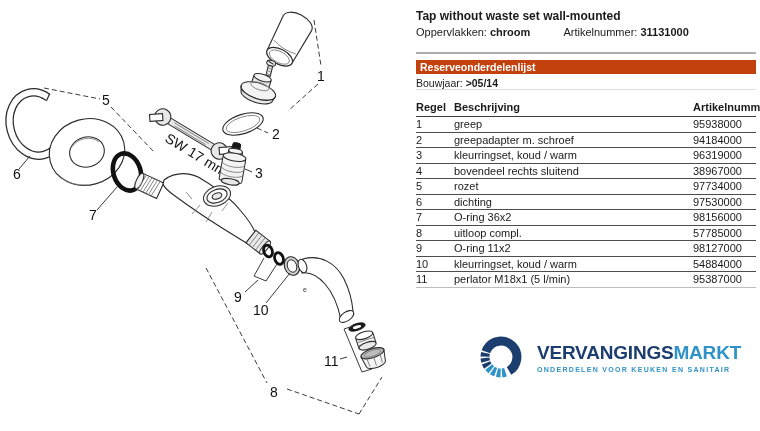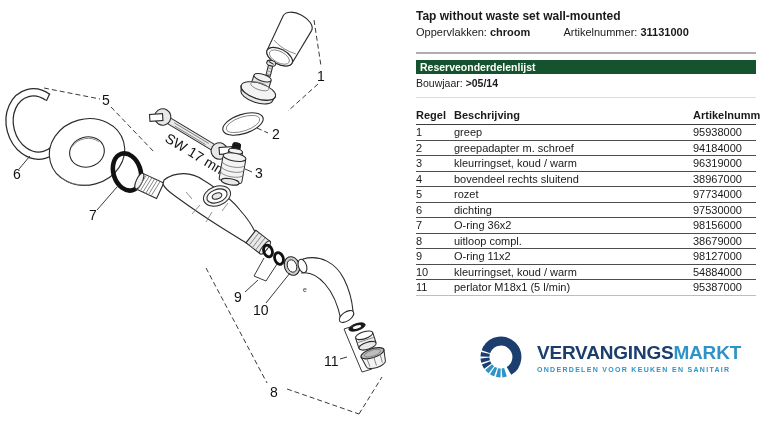--- a/index.html
+++ b/index.html
@@ -18,23 +18,23 @@
   .thin{stroke:#777;stroke-width:.8;fill:none;}
   .oring{stroke:#111;fill:none;}
   
   .panel{position:absolute;left:416px;top:10px;width:340px;}
   .p-name{font-size:12px;font-weight:bold;line-height:13px;}
   .p-sub{font-size:12px;font-weight:bold;line-height:13px;}
   .meta{font-size:11px;margin-top:3px;line-height:13px;}
   .meta .pair{margin-right:30px;}
   .meta b{font-weight:bold;}
   .sep{margin-top:13px;height:2px;background:#aeaeae;}
-  .bar{margin-top:6px;height:14px;line-height:14px;background:#14532d;color:#fff;
+  .bar{margin-top:6px;height:14px;line-height:14px;background:#c2410c;color:#fff;
        font-size:10.5px;font-weight:bold;padding-left:4px;}
-  .bouwjaar{font-size:10.5px;padding:3px 0 8px 0;border-bottom:1px solid #ddd;}
+  .bouwjaar{font-size:10.5px;padding:3px 0 0 0;border-bottom:1px solid #ddd;}
   .bouwjaar b{font-weight:bold;}
   table.parts{width:100%;border-collapse:collapse;margin-top:10px;table-layout:fixed;}
   table.parts th{font-size:11px;font-weight:bold;text-align:left;padding:1px 0 3px 0;
                  border-bottom:1.5px solid #3c3c3c;}
   table.parts td{font-size:11px;padding:1px 0 1.5px 0;border-bottom:1px solid #4d4d4d;}
   table.parts tr:last-child td{border-bottom:1px solid #bdbdbd;}
   col.c-regel{width:38px;} col.c-descr{width:239px;} col.c-art{width:63px;}
   
   .logo{position:absolute;left:477px;top:334px;display:flex;align-items:center;gap:12px;}
   .logo-txt{display:flex;flex-direction:column;}
@@ -304,21 +304,21 @@
             <td>97530000</td>
           </tr>
           <tr>
             <td>7</td>
             <td>O-ring 36x2</td>
             <td>98156000</td>
           </tr>
           <tr>
             <td>8</td>
             <td>uitloop compl.</td>
-            <td>38679000</td>
+            <td>57785000</td>
           </tr>
           <tr>
             <td>9</td>
             <td>O-ring 11x2</td>
             <td>98127000</td>
           </tr>
           <tr>
             <td>10</td>
             <td>kleurringset, koud / warm</td>
             <td>54884000</td>

